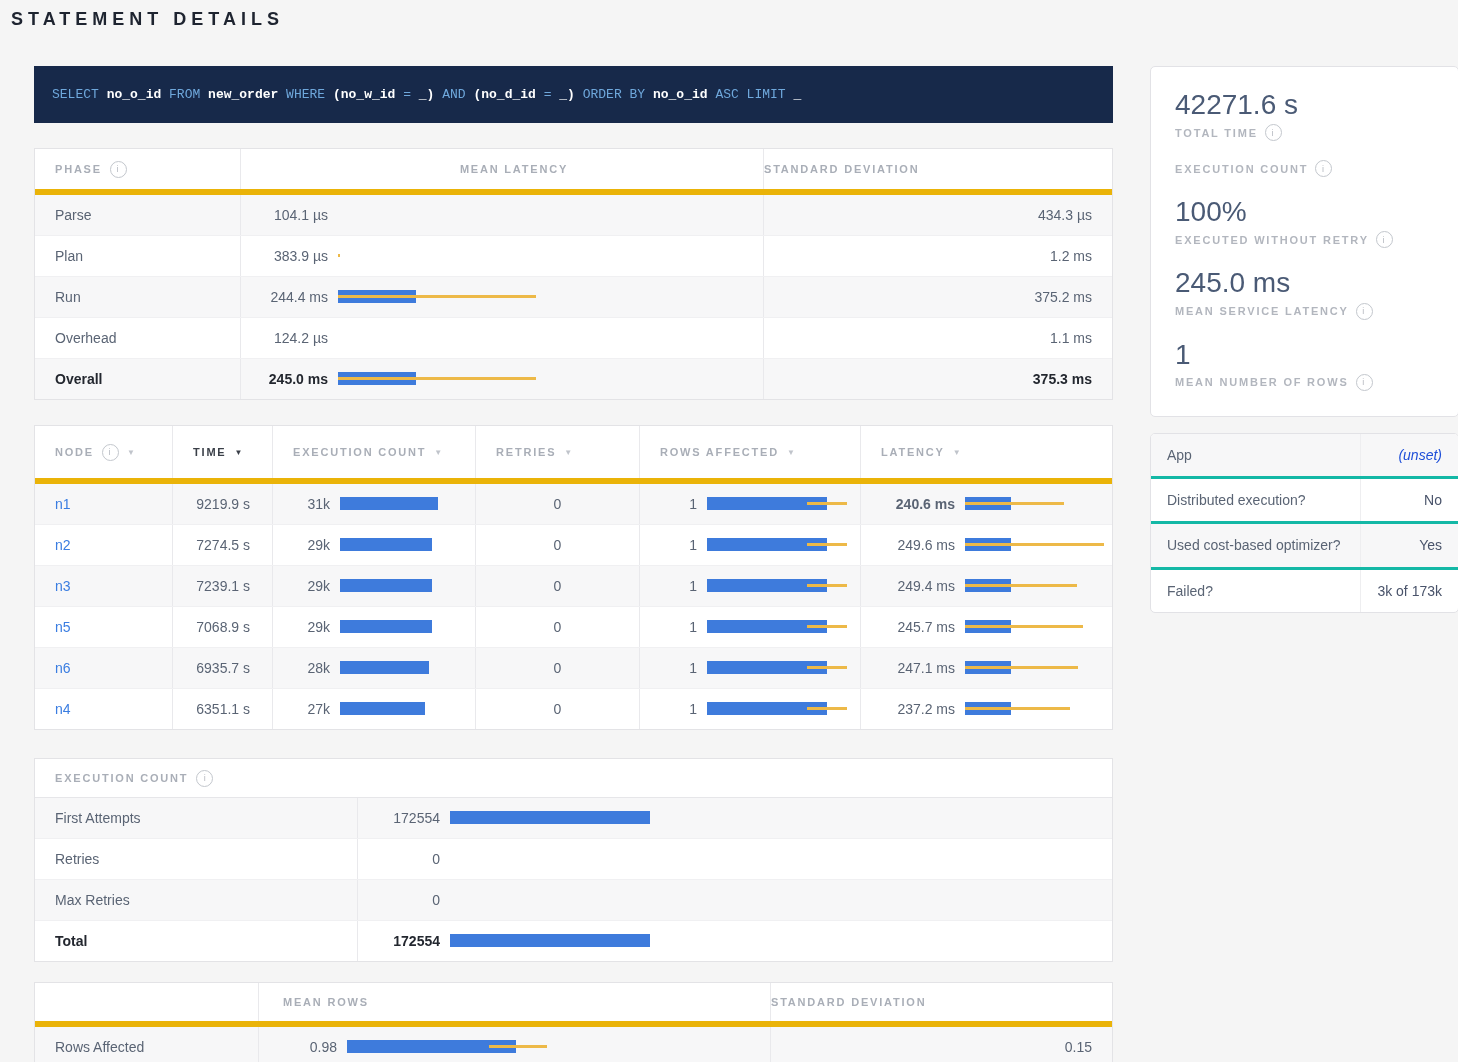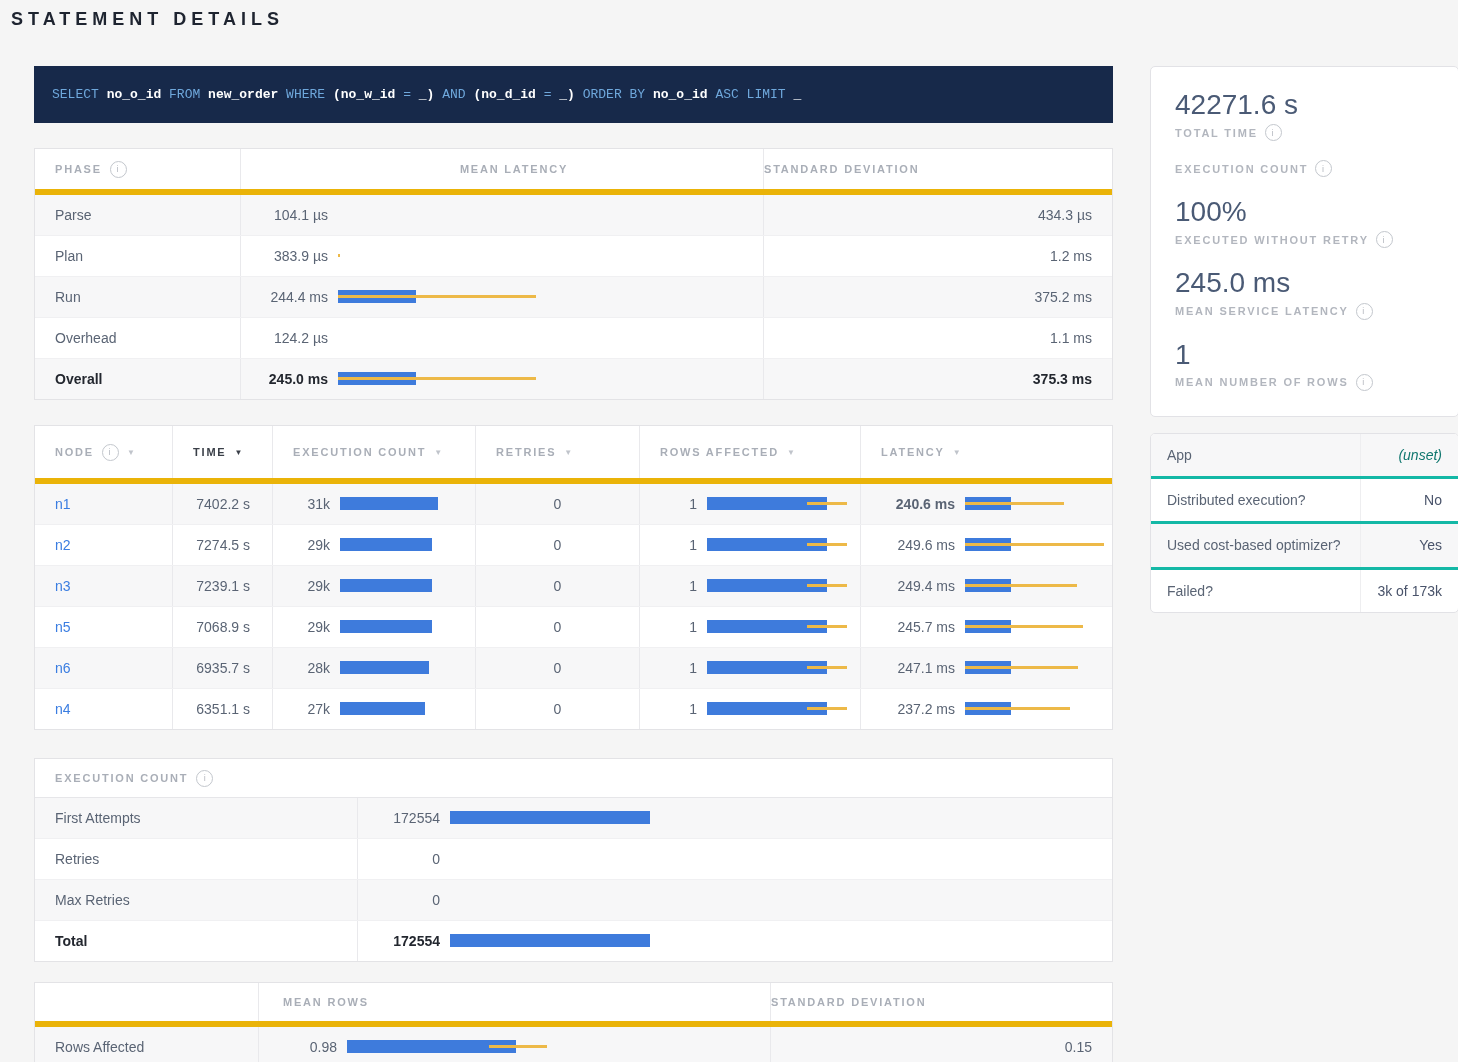--- a/index.html
+++ b/index.html
@@ -73,21 +73,21 @@
   .stat-label{display:flex;align-items:center;font-size:11px;font-weight:700;letter-spacing:1.8px;
     color:#b2b6be;margin-top:3px;}
   .stat-label .info{margin-left:7px;}
   #attrs-card{margin-top:16px;overflow:hidden;}
   .arow{display:grid;grid-template-columns:1fr 98px;border-bottom:3px solid #14b8a6;}
   .arow:last-child{border-bottom:none;}
   .arow.alt{background:#f7f7f8;}
   .alabel{padding:11px 12px 11px 16px;font-size:14px;color:#5a6474;line-height:1.45;display:flex;align-items:center;}
   .avalue{padding:11px 16px 11px 6px;font-size:14px;color:#49536a;line-height:1.45;
     border-left:1px solid #eeeef0;display:flex;align-items:center;justify-content:flex-end;text-align:right;}
-  .avalue.muted{font-style:italic;color:#0f766e;}
+  .avalue.muted{font-style:italic;color:#1d4ed8;}
 </style>
 </head>
 <body>
 
 <div class="page">
   <h1 class="title">STATEMENT DETAILS</h1>
 
   <div class="left-col">
 
     <div class="sql-box">
@@ -185,21 +185,21 @@
           <div class="th pl">
             <span>LATENCY</span>
             <span class="tri">▼</span>
           </div>
         </div>
       <div id="node-body">
           <div class="trow node-grid alt">
             <div class="cell pl">
               <a class="node-link" href="#">n1</a>
             </div>
-            <div class="cell right" style="padding-right: 22px;">7402.2 s</div>
+            <div class="cell right" style="padding-right: 22px;">9219.9 s</div>
             <div class="cell">
               <span class="vbox" style="width: 45px;">31k</span>
               <div class="bar-wrap">
                 <div class="bar-blue" style="width: 98px;"></div>
               </div>
             </div>
             <div class="cell center">0</div>
             <div class="cell">
               <span class="vbox" style="width: 45px;">1</span>
               <div class="bar-wrap">

